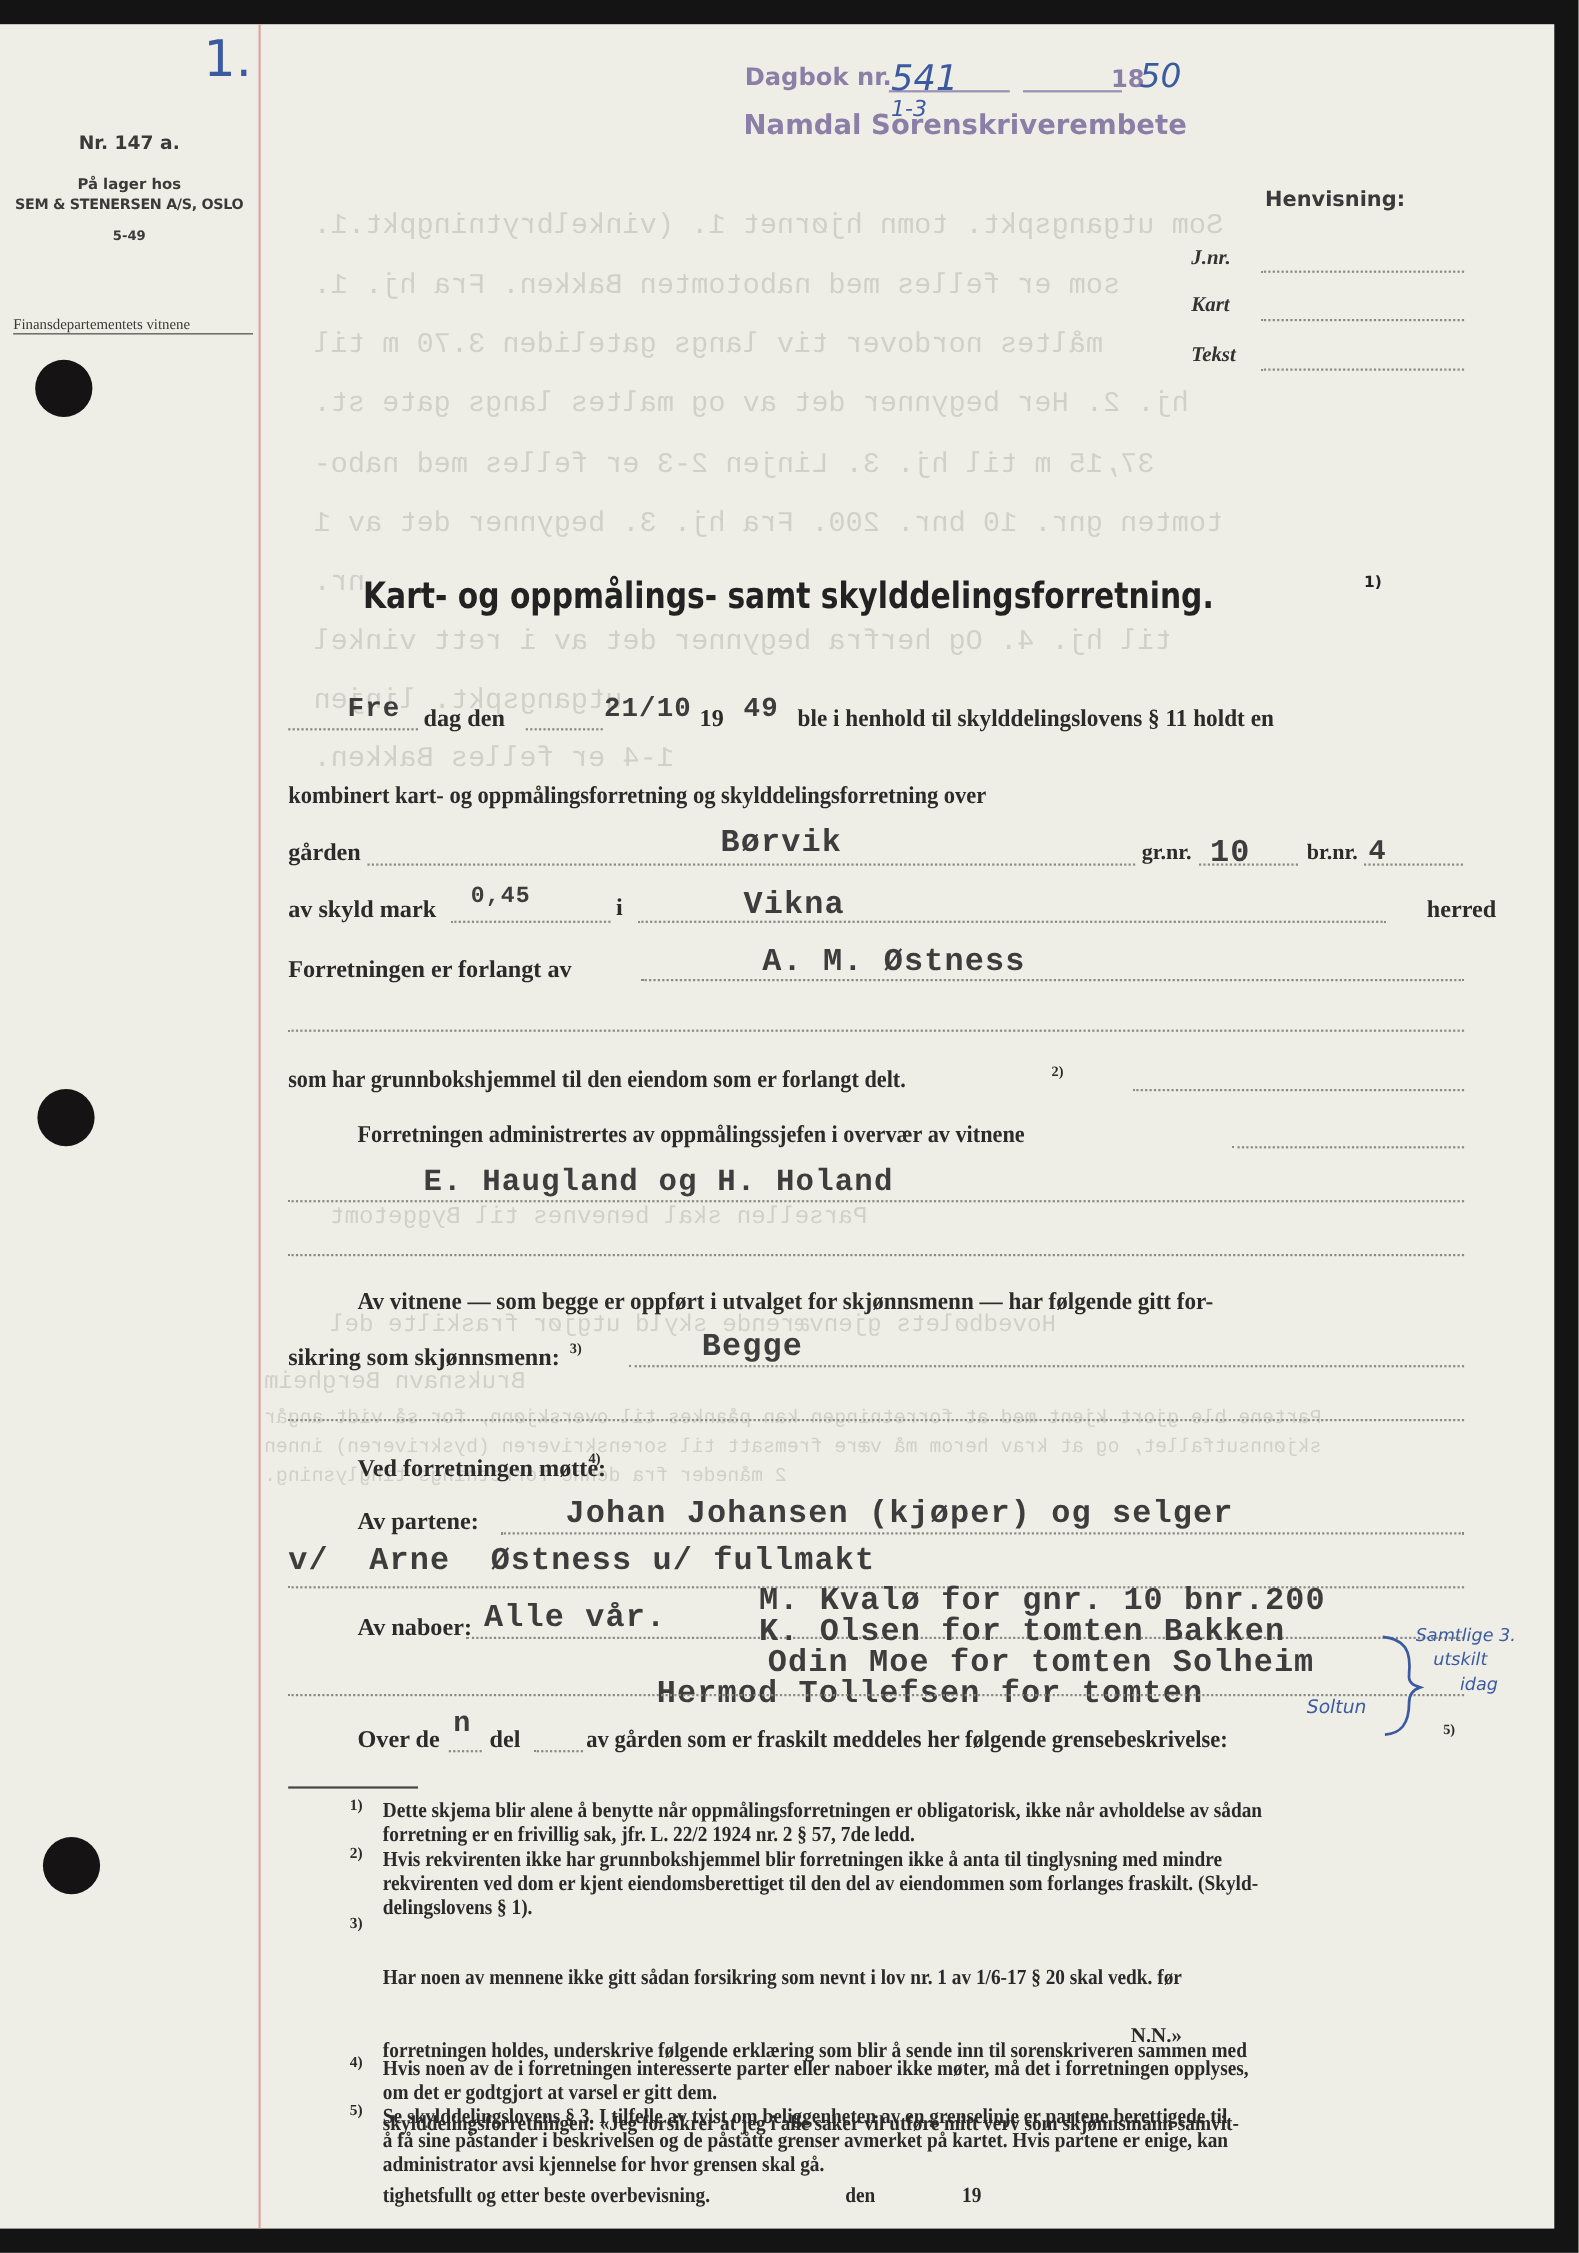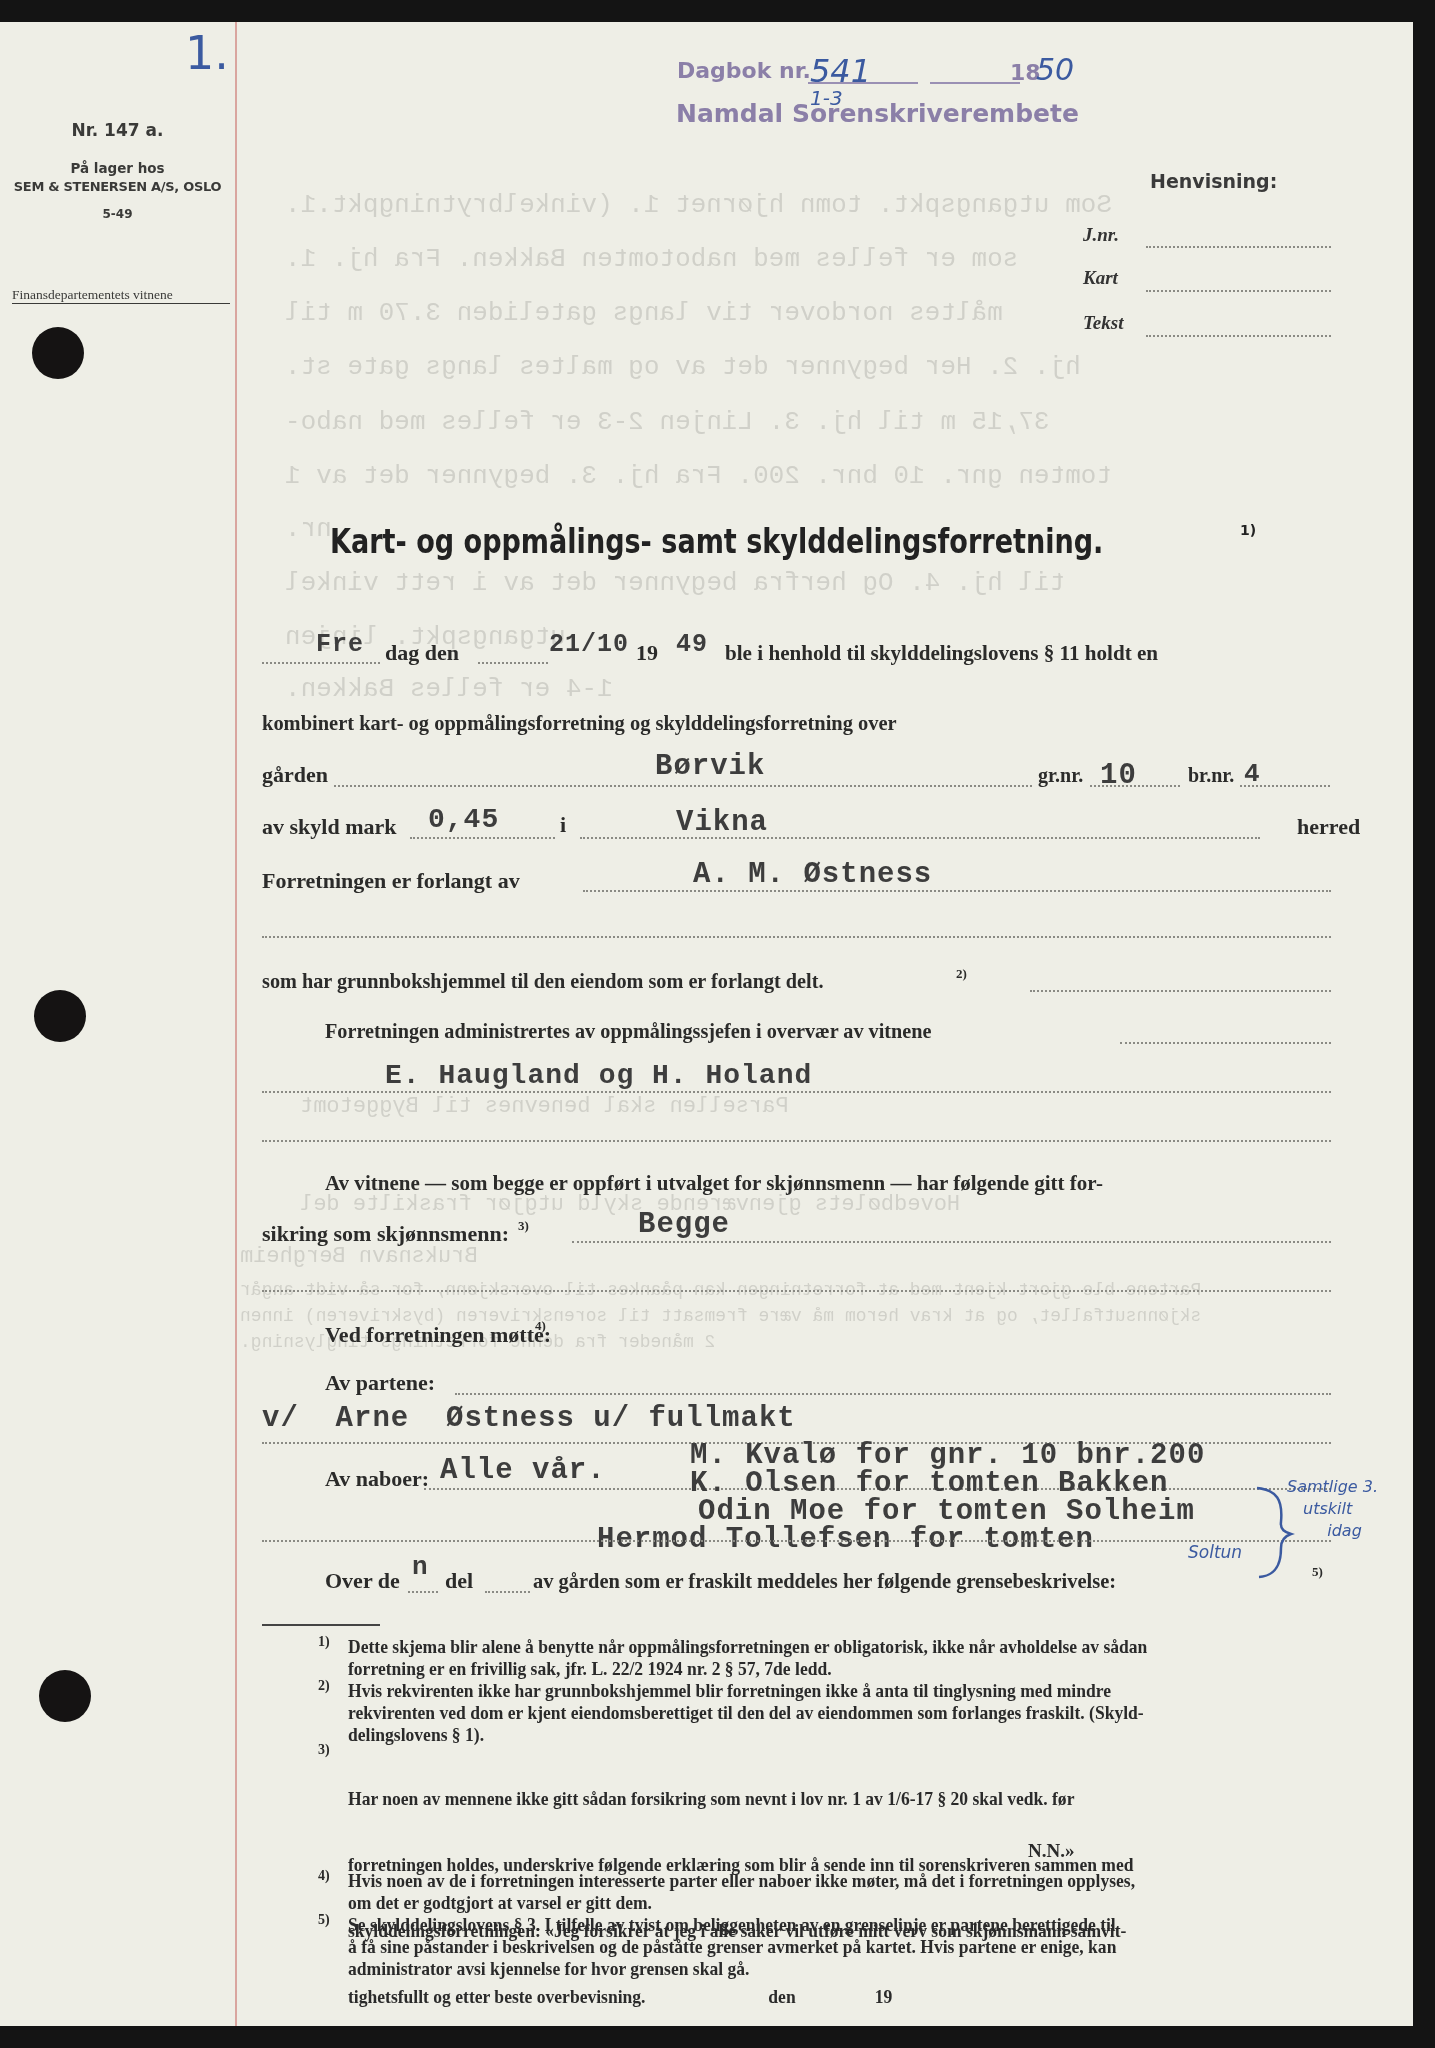--- a/index.html
+++ b/index.html
@@ -111,21 +111,21 @@
   <div class="abs type" style="left:655px; top:728px; font-size:29px;">Børvik</div>
   <div class="abs cond" style="left:1038px; top:742px; font-size:20px; font-weight:bold;">gr.nr.</div>
   <div class="dots" style="left:1090px; top:763px; width:90px;"></div>
   <div class="abs type" style="left:1100px; top:737px; font-size:29px;">10</div>
   <div class="abs cond" style="left:1188px; top:742px; font-size:20px; font-weight:bold;">br.nr.</div>
   <div class="dots" style="left:1240px; top:763px; width:90px;"></div>
   <div class="abs type" style="left:1244px; top:737px; font-size:26px;">4</div>
 
   <div class="abs cond" style="left:262px; top:792px; font-size:22px; font-weight:bold;">av skyld mark</div>
   <div class="dots" style="left:410px; top:815px; width:145px;"></div>
-  <div class="abs type" style="left:428px; top:782px; font-size:28px;">0,45</div>
+  <div class="abs type" style="left:428px; top:782px; font-size:21px;">0,45</div>
   <div class="abs cond" style="left:560px; top:790px; font-size:22px; font-weight:bold;">i</div>
   <div class="dots" style="left:580px; top:815px; width:680px;"></div>
   <div class="abs type" style="left:676px; top:784px; font-size:29px;">Vikna</div>
   <div class="abs cond" style="left:1262px; top:792px; font-size:22px; font-weight:bold;margin-left:35px;">herred</div>
 
   <div class="abs cond" style="left:262px; top:846px; font-size:22px; font-weight:bold;">Forretningen er forlangt av</div>
   <div class="dots" style="left:583px; top:868px; width:748px;"></div>
   <div class="abs type" style="left:693px; top:836px; font-size:29px;">A. M. Østness</div>
 
   <div class="dots" style="left:262px; top:914px; width:1069px;"></div>
@@ -146,20 +146,21 @@
   <div class="abs cond" style="left:518px; top:1196px; font-size:13px; font-weight:bold;">3)</div>
   <div class="dots" style="left:572px; top:1219px; width:759px;"></div>
   <div class="abs type" style="left:638px; top:1186px; font-size:29px;">Begge</div>
   <div class="dots" style="left:262px; top:1268px; width:1069px;"></div>
 
   <div class="abs cond" style="left:325px; top:1300px; font-size:22px; font-weight:bold;">Ved forretningen møtte:</div>
   <div class="abs cond" style="left:535px; top:1296px; font-size:13px; font-weight:bold;">4)</div>
 
   <div class="abs cond" style="left:325px; top:1348px; font-size:22px; font-weight:bold;">Av partene:</div>
   <div class="dots" style="left:455px; top:1371px; width:876px;"></div>
+  <div class="abs type" style="left:514px; top:1338px; font-size:29px;">Johan Johansen (kjøper)  og selger</div>
   <div class="abs type" style="left:262px; top:1380px; font-size:29px; white-space:pre;">v/  Arne  Østness u/ fullmakt</div>
   <div class="dots" style="left:262px; top:1420px; width:1069px;"></div>
 
   <div class="abs cond" style="left:325px; top:1444px; font-size:22px; font-weight:bold;">Av naboer:</div>
   <div class="dots" style="left:424px; top:1466px; width:907px;"></div>
   <div class="abs type" style="left:440px; top:1432px; font-size:29px;">Alle vår.</div>
   <div class="abs type" style="left:690px; top:1420px; font-size:29px; line-height:28px;">
     <div>M. Kvalø for gnr. 10 bnr.200</div>
     <div>K. Olsen for tomten Bakken</div>
     <div style="padding-left:8px;">Odin Moe for tomten Solheim</div>

